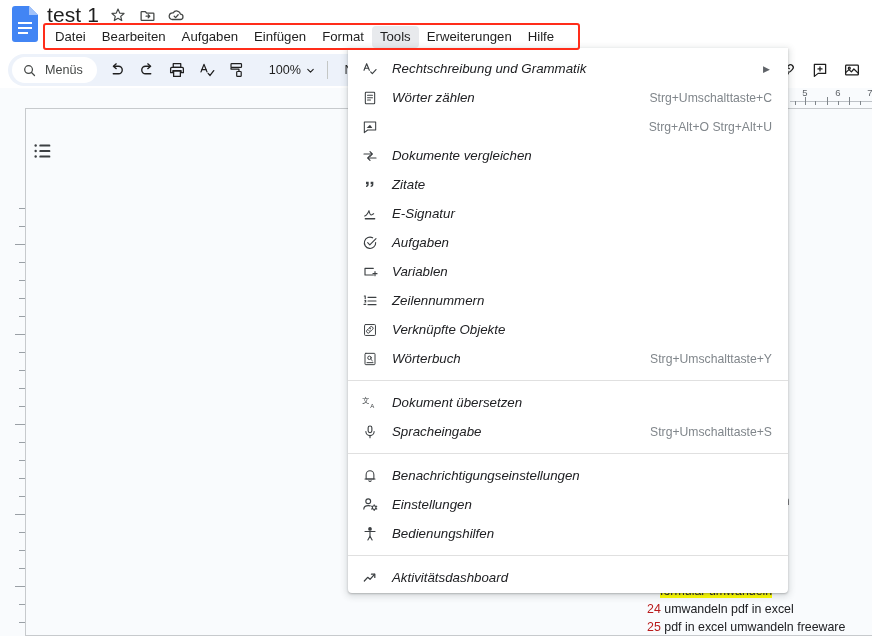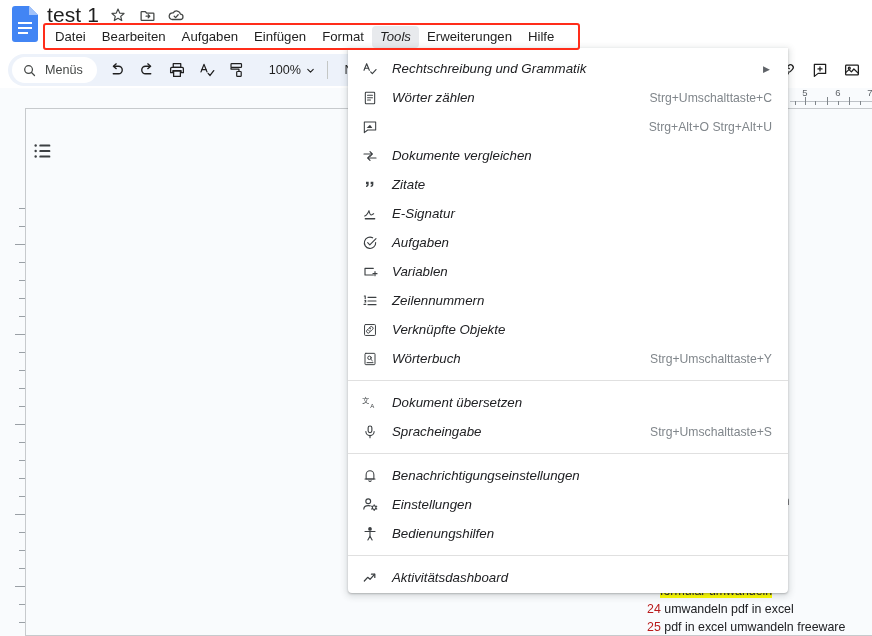--- a/index.html
+++ b/index.html
@@ -20,21 +20,21 @@
   .title-row { position: absolute; left: 47px; top: 3px; height: 24px; display: flex; align-items: center; gap: 10px; }
   .doc-title { font-size: 21px; color: #1f1f1f; letter-spacing: .1px; line-height: 20px; }
   .title-icon { width: 19px; height: 19px; display: inline-flex; align-items: center; justify-content: center; color: #444746; cursor: pointer; }
 
   
   .menubar { position: absolute; left: 47px; top: 26px; height: 22px; display: flex; align-items: center; }
   .menu-item {
     font-size: 13.2px; color: #1f1f1f; padding: 3px 8px; border-radius: 4px;
     line-height: 16px; cursor: pointer; white-space: nowrap;
   }
-  .menu-item.active { background: #e8eaed; font-style: italic; }
+  .menu-item.active { background: #e8eaed; }
 
   
   .annot-box {
     position: absolute; left: 43px; top: 23px; width: 537px; height: 27px;
     border: 2px solid #ff2d1a; border-radius: 3px; pointer-events: none; z-index: 60;
   }
 
   
   .toolbar { position: absolute; left: 0; top: 52px; width: 872px; height: 36px; background: #ffffff; }
   .tb-inner { position: absolute; left: 8px; top: 2px; height: 32px;

